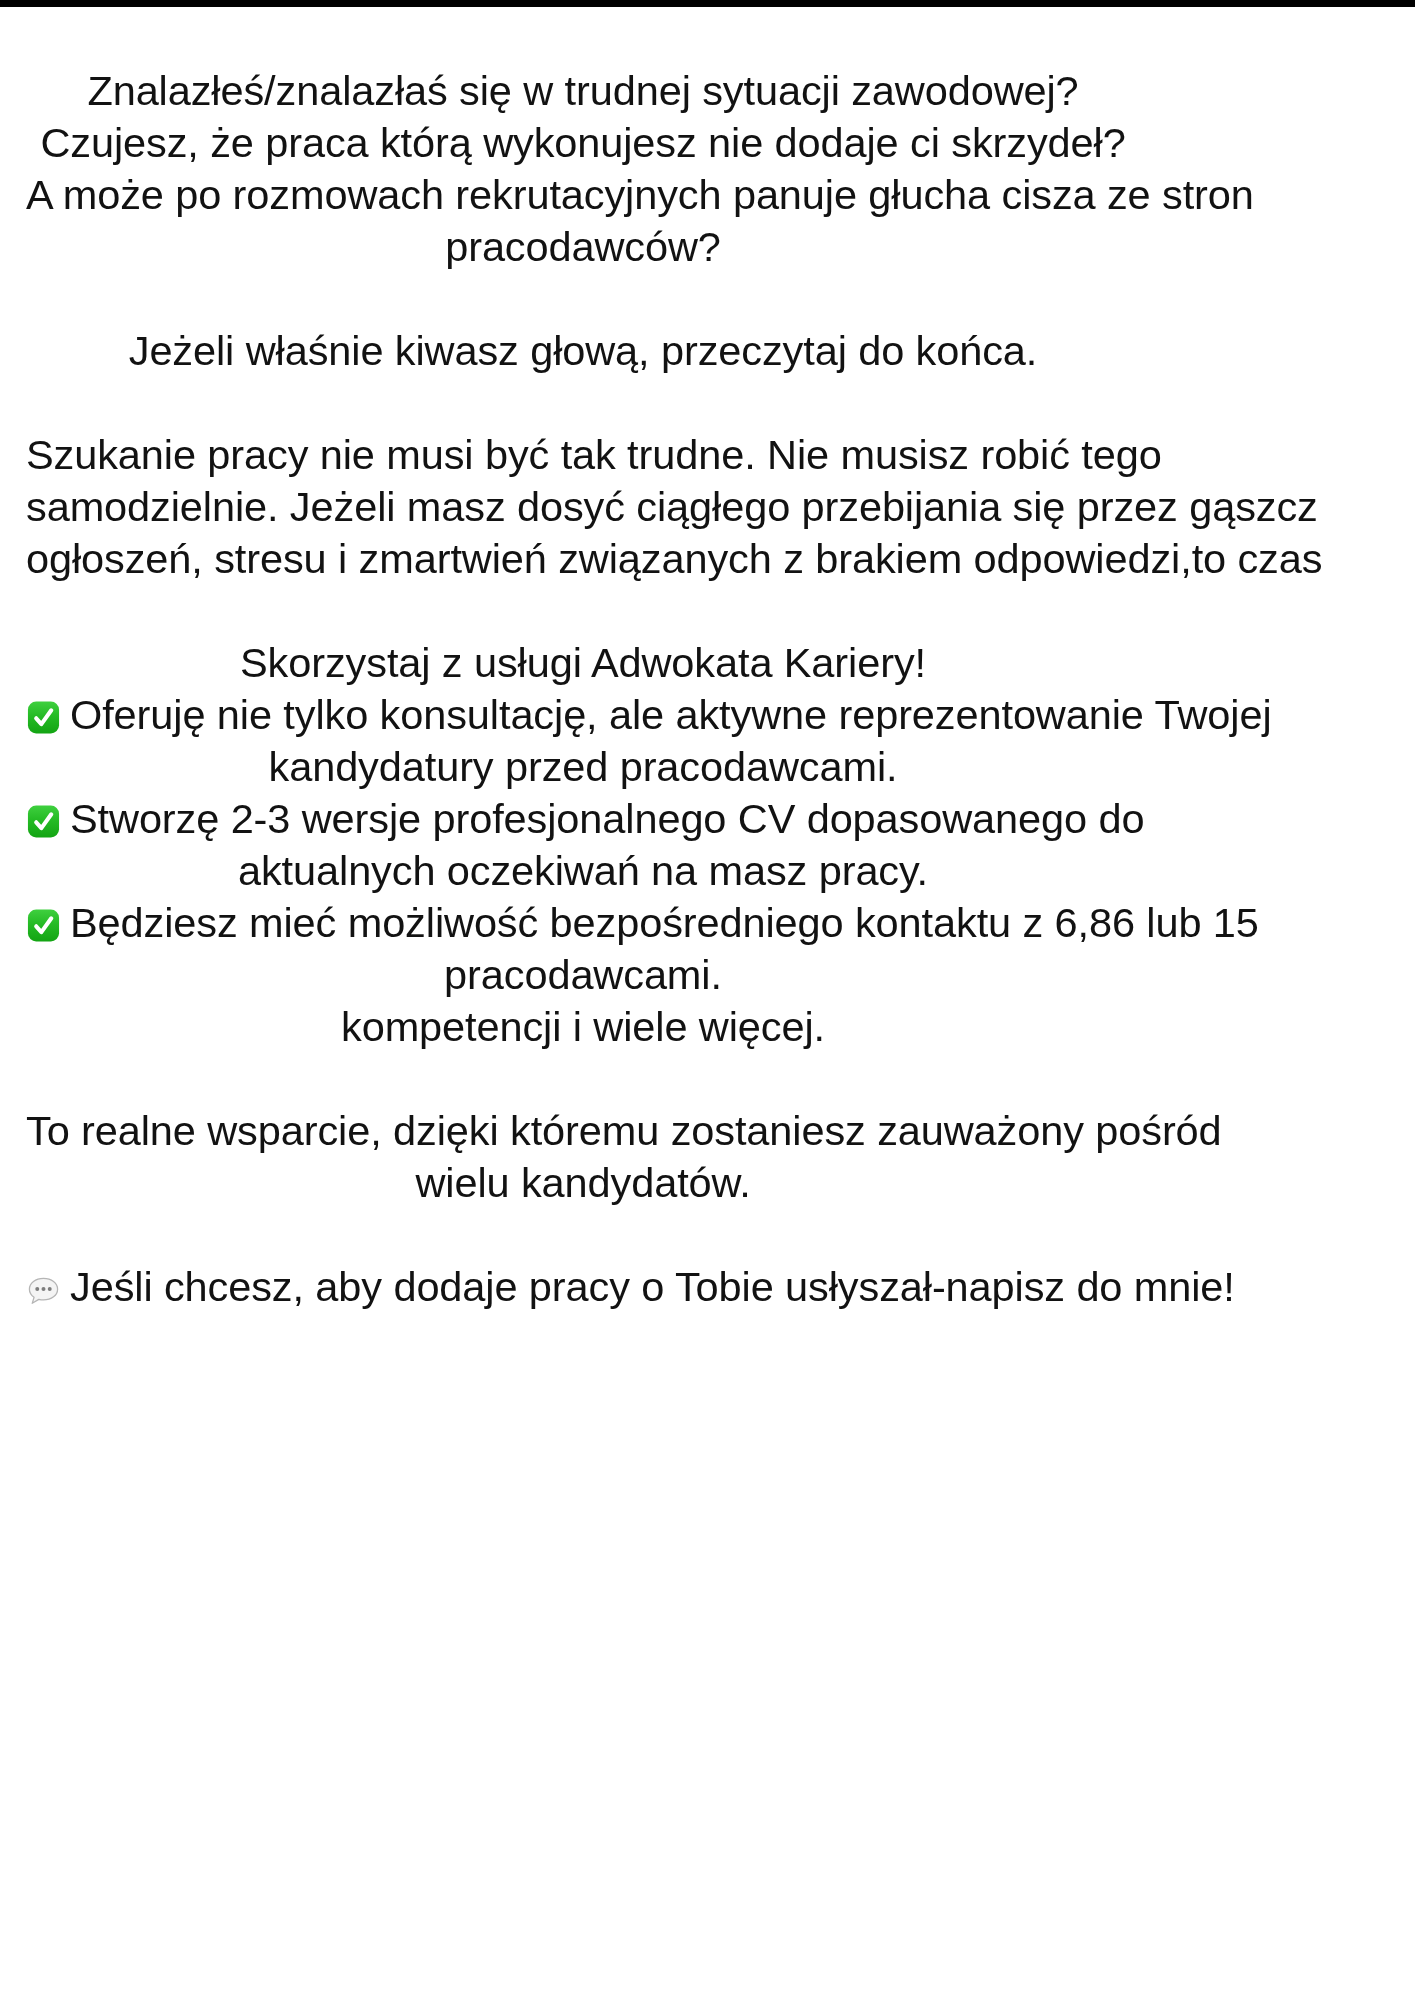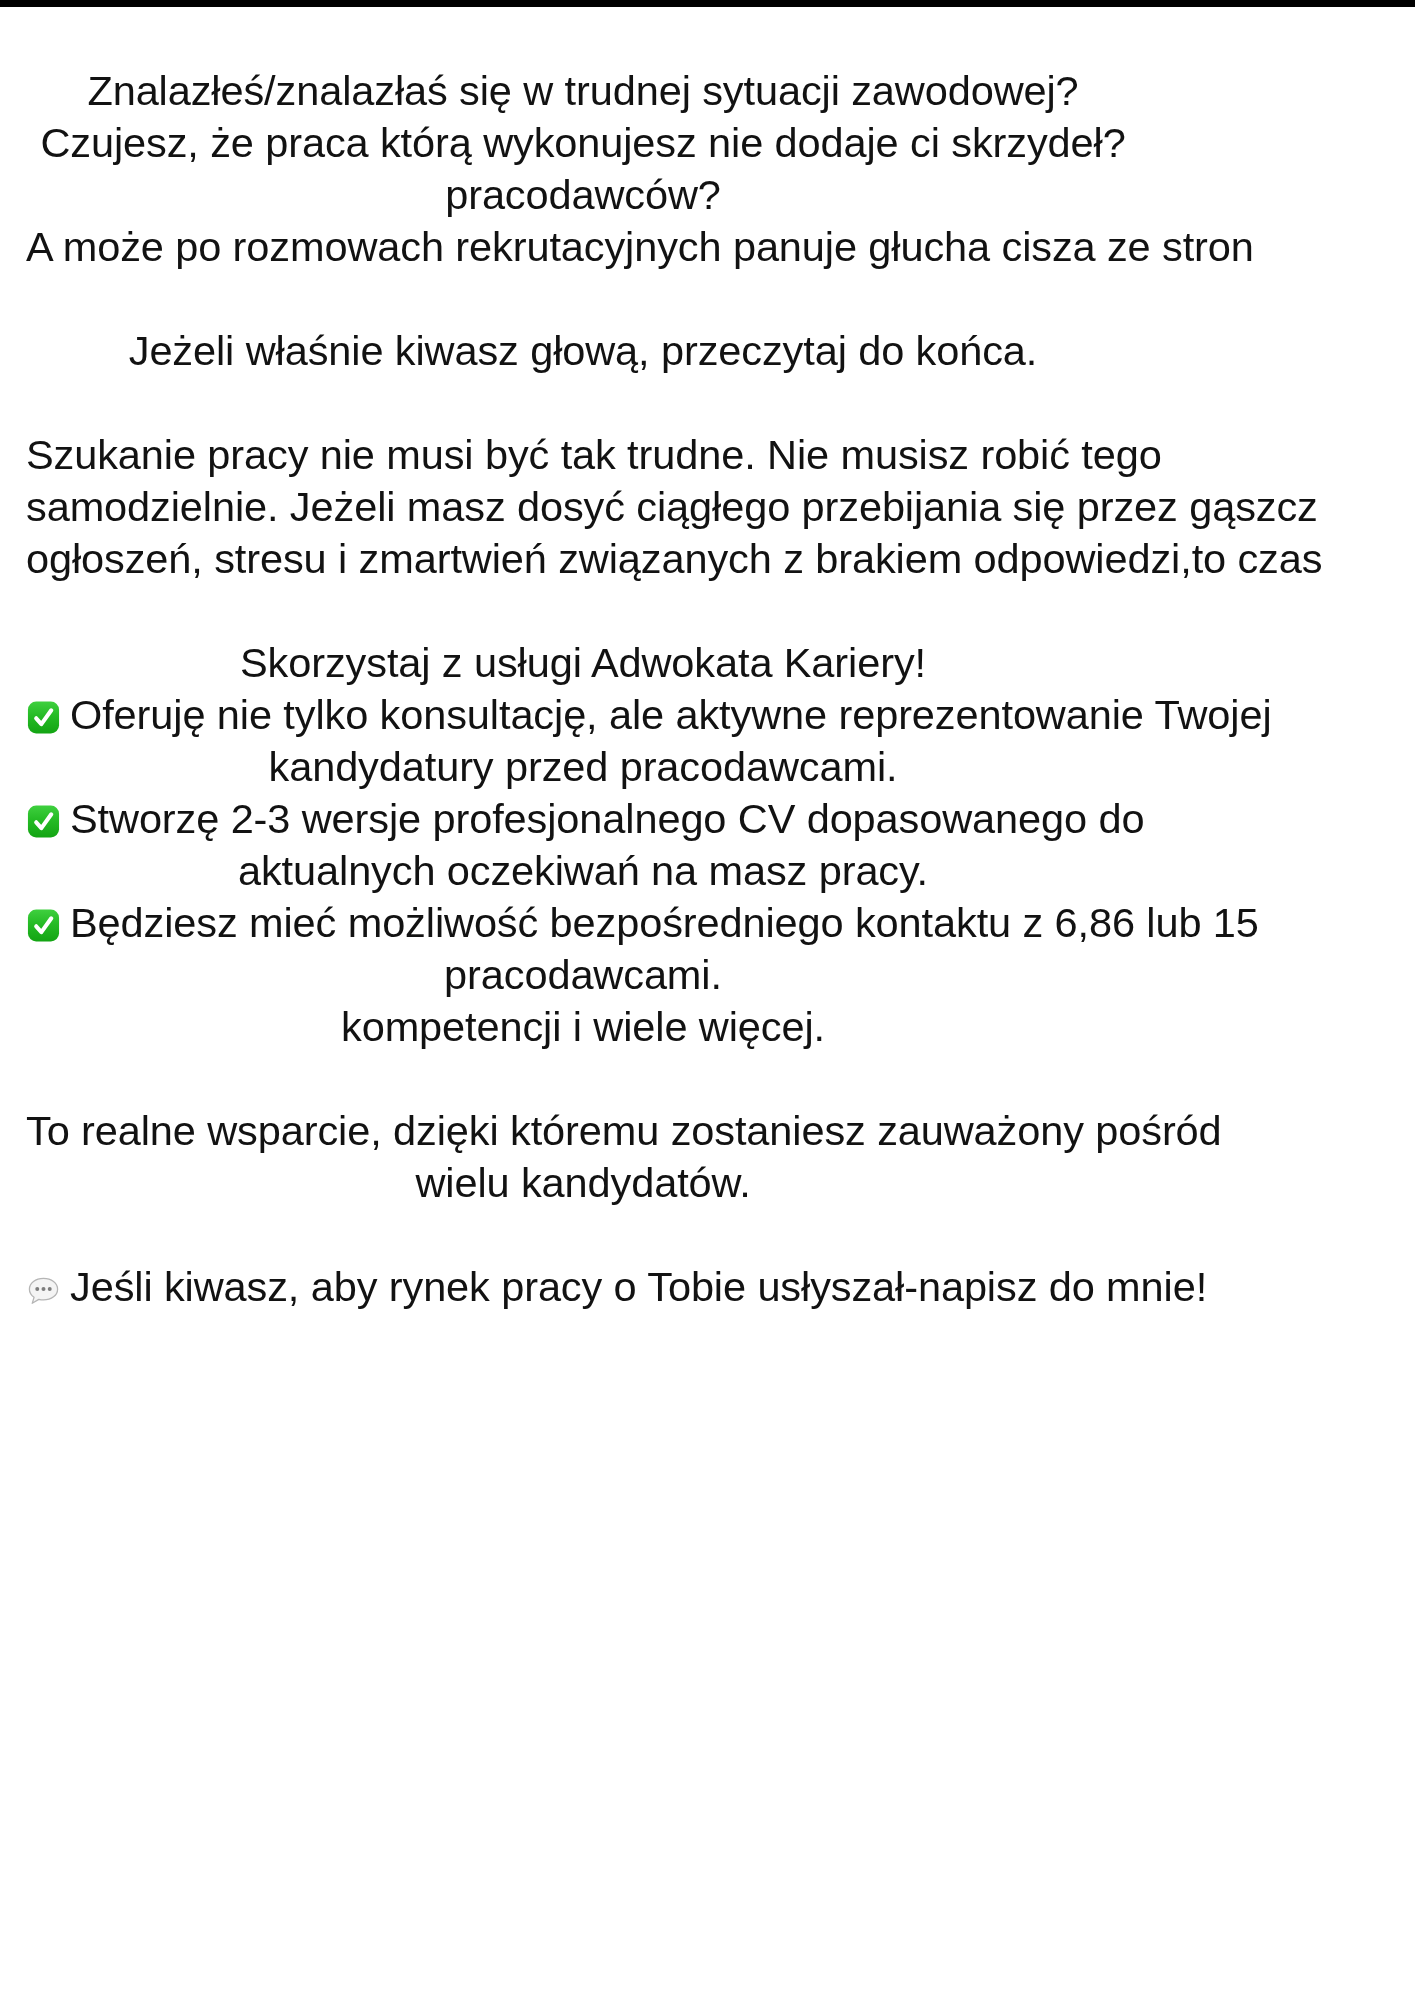--- a/index.html
+++ b/index.html
@@ -63,22 +63,22 @@
 </head>
 <body>
 
 <div class="top-bar"></div>
 
 <div class="page">
 
   <div class="block">
     <span class="ln">Znalazłeś/znalazłaś się w trudnej sytuacji zawodowej?</span>
     <span class="ln">Czujesz, że praca którą wykonujesz nie dodaje ci skrzydeł?</span>
+    <span class="ln">A może po rozmowach rekrutacyjnych panuje głucha cisza ze stron</span>
     <span class="ln">pracodawców?</span>
-    <span class="ln">A może po rozmowach rekrutacyjnych panuje głucha cisza ze stron</span>
   </div>
 
   <div class="spacer"></div>
 
   <div class="block">
     <span class="ln">Jeżeli właśnie kiwasz głową, przeczytaj do końca.</span>
   </div>
 
   <div class="spacer"></div>
 
@@ -138,16 +138,16 @@
   </div>
 
   <div class="spacer"></div>
 
   <div class="block">
     <span class="ln"><span class="emo emo-bubble"><svg viewBox="0 0 36 36" width="35" height="35" aria-hidden="true">
             <path d="M18 5.5 C26.2 5.5 32.5 10.4 32.5 16.6 C32.5 22.8 26.2 27.7 18 27.7 C16.3 27.7 14.7 27.5 13.2 27.1 L6.4 31.2 L8.3 24.9 C5.3 22.8 3.5 19.9 3.5 16.6 C3.5 10.4 9.8 5.5 18 5.5 Z" fill="#f4f4f4" stroke="#b5b5b5" stroke-width="1.3" stroke-linejoin="round"></path>
             <circle cx="11.6" cy="16.5" r="2.05" fill="#7d7d7d"></circle>
             <circle cx="18" cy="16.5" r="2.05" fill="#7d7d7d"></circle>
             <circle cx="24.4" cy="16.5" r="2.05" fill="#7d7d7d"></circle>
-          </svg></span><span>Jeśli kiwasz, aby rynek pracy o Tobie usłyszał-napisz do mnie!</span></span>
+          </svg></span><span>Jeśli chcesz, aby dodaje pracy o Tobie usłyszał-napisz do mnie!</span></span>
   </div>
 
 </div>
 
 </body></html>

